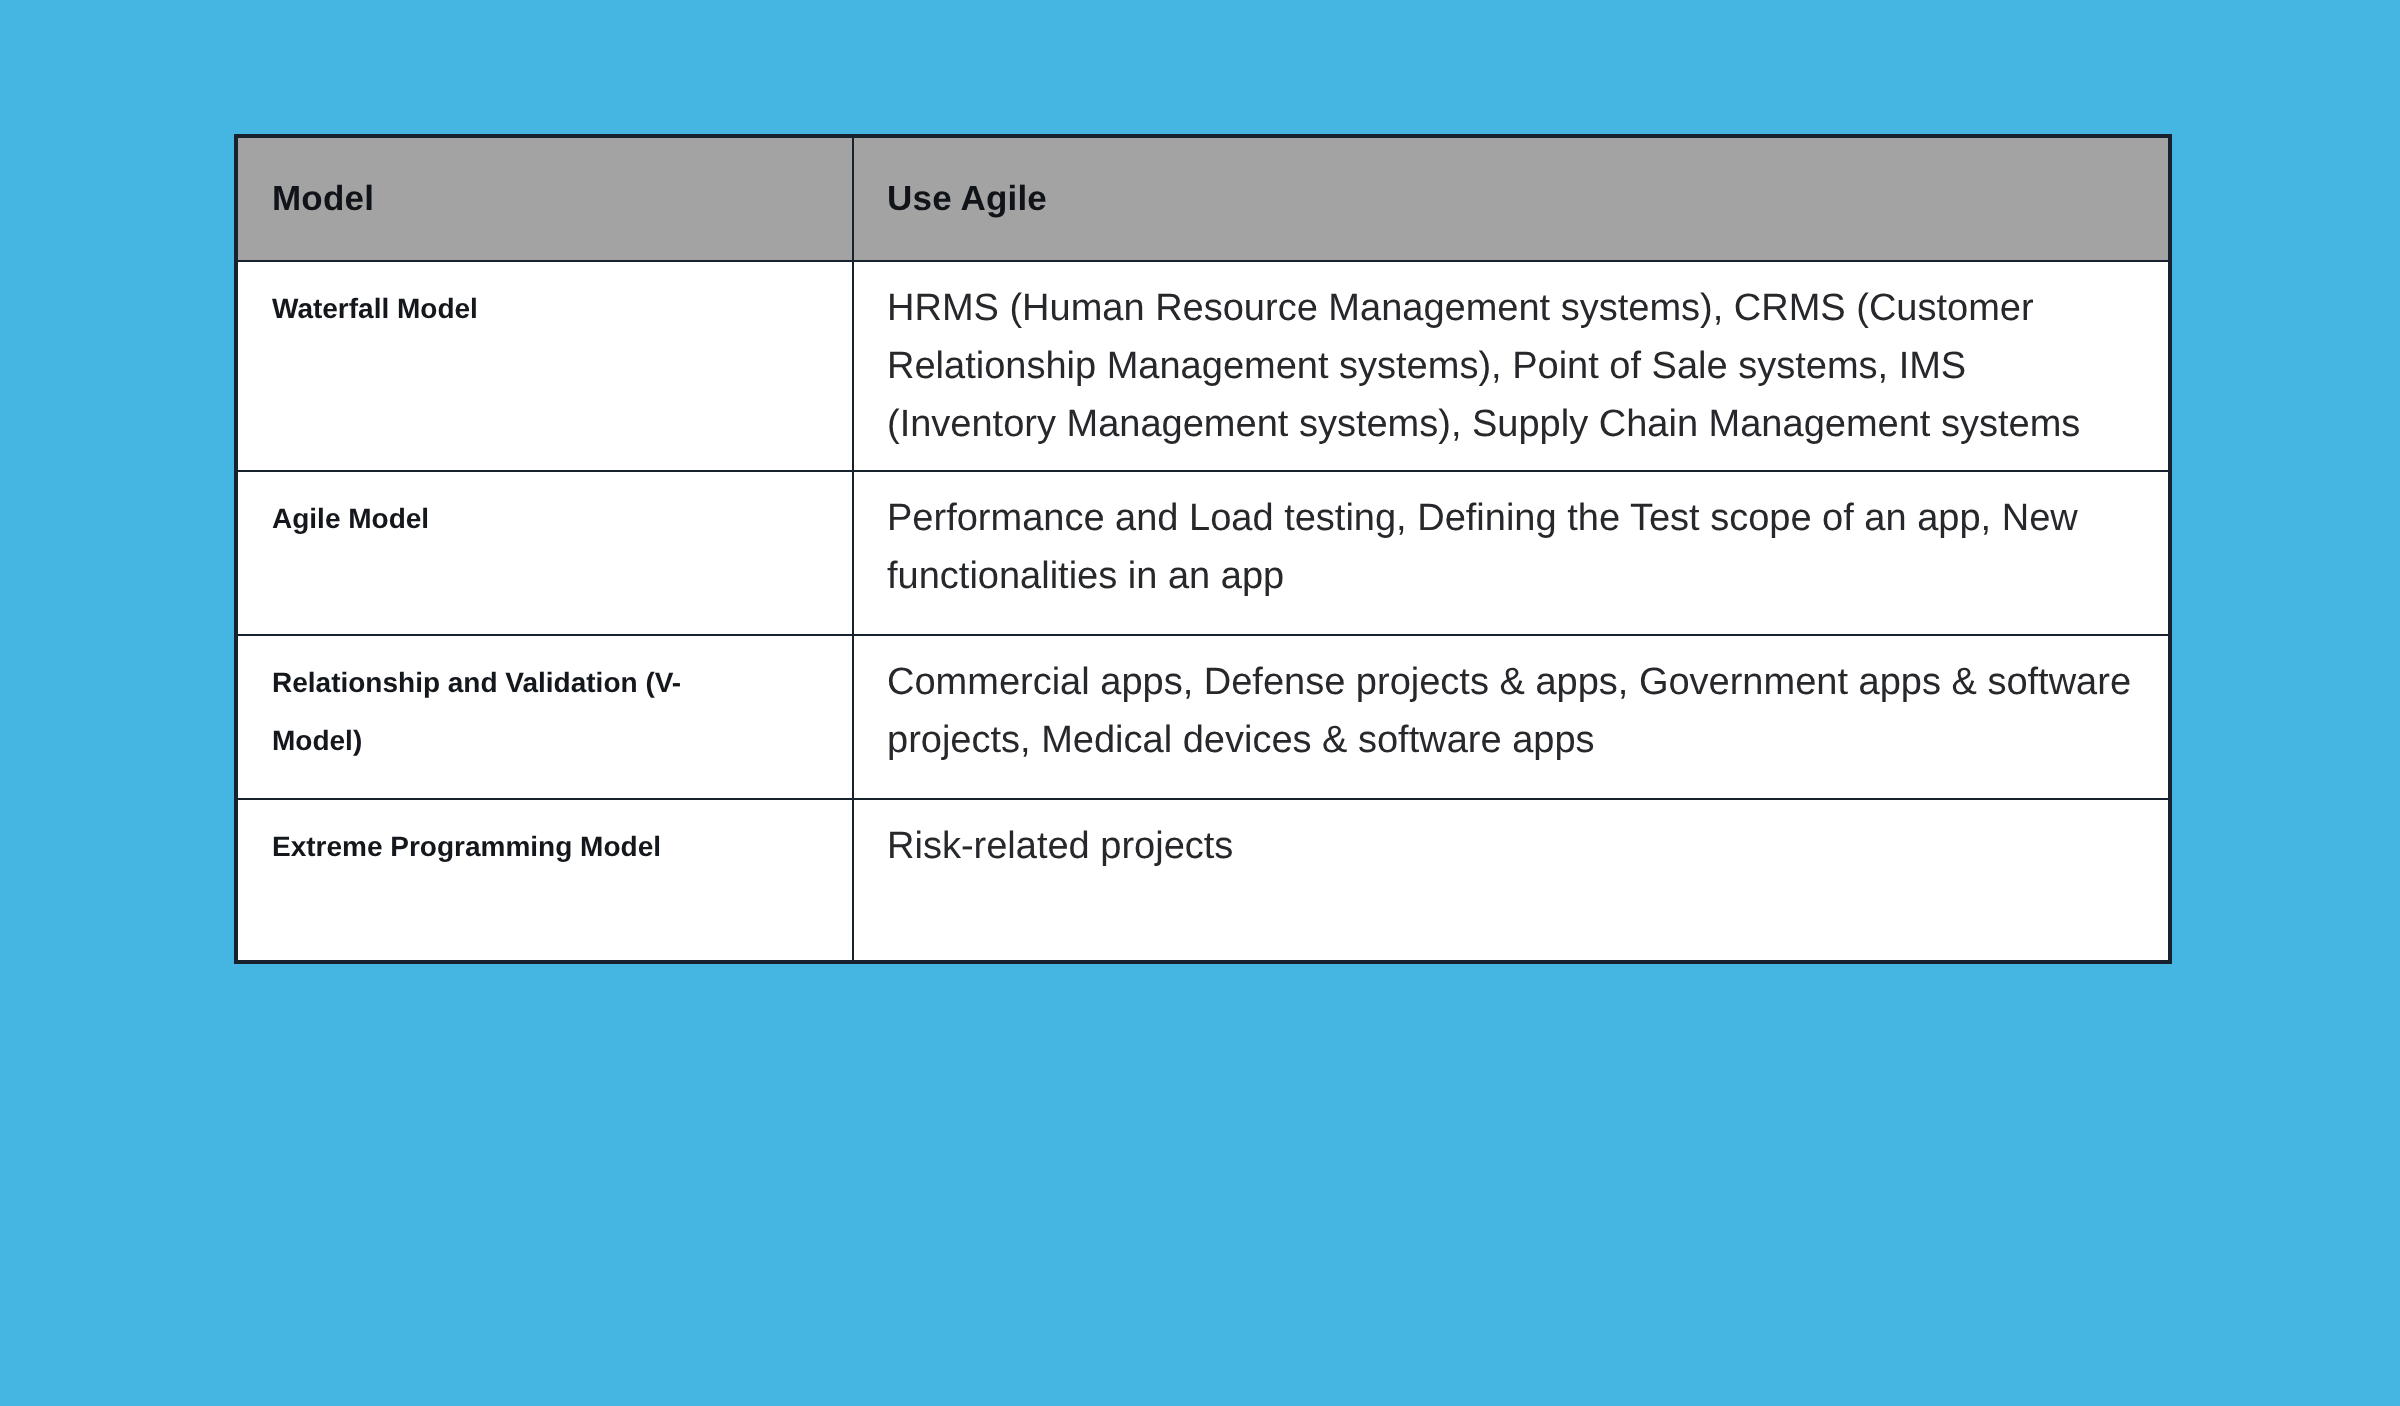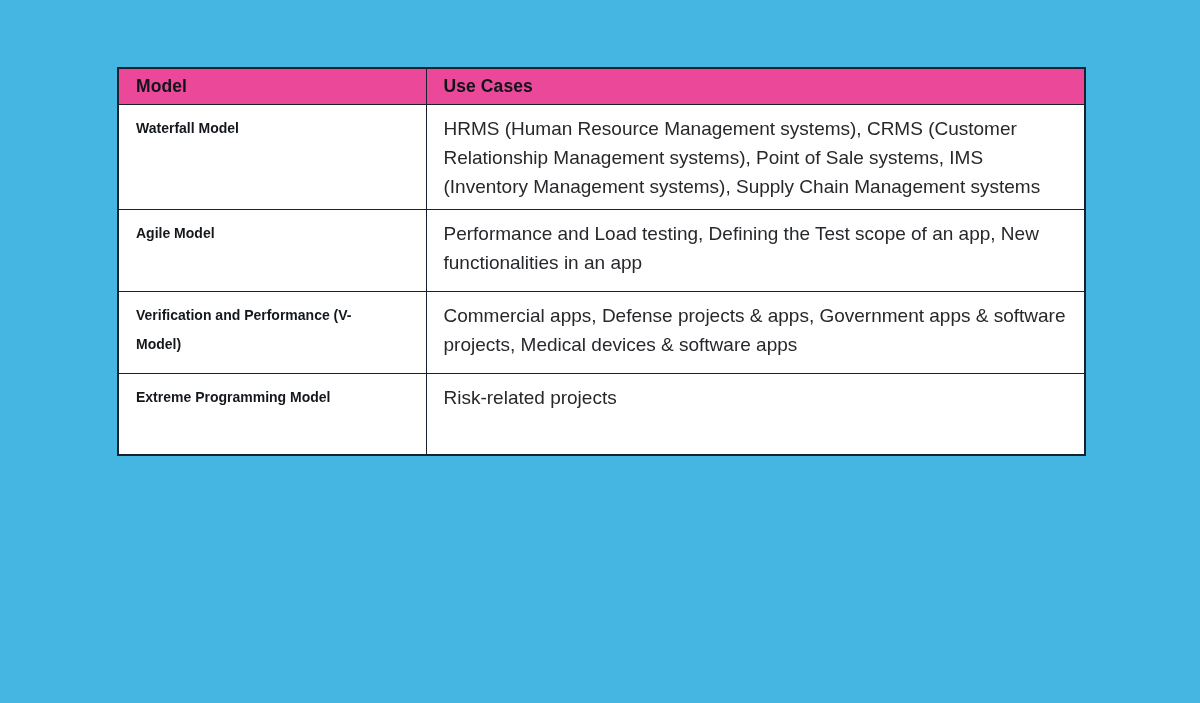--- a/index.html
+++ b/index.html
@@ -30,22 +30,22 @@
 
   table.models-table th,
   table.models-table td {
     border: 1px solid #18222e;
     vertical-align: top;
     box-sizing: border-box;
     text-align: left;
   }
   
   table.models-table thead th {
-    background: #ec4899;
-    height: 36px;
+    background: #a3a3a3;
+    height: 62px;
     vertical-align: middle;
     padding: 0 17px;
     font-size: 17.5px;
     font-weight: 700;
     color: #101419;
     letter-spacing: 0.1px;
   }
   
   table.models-table tbody td {
     padding: 9px 18px 8px 17px;
@@ -74,34 +74,34 @@
 
 <div class="table-wrap">
   <table class="models-table">
     <colgroup>
       <col class="col-model">
       <col class="col-usecases">
     </colgroup>
     <thead>
       <tr>
         <th>Model</th>
-        <th>Use Cases</th>
+        <th>Use Agile</th>
       </tr>
     </thead>
     <tbody>
       <tr class="row-tall">
         <td class="model-cell"><span class="model-text">Waterfall Model</span></td>
         <td class="usecase-cell">HRMS (Human Resource Management systems), CRMS (Customer Relationship Management systems), Point of Sale systems, IMS (Inventory Management systems), Supply Chain Management systems</td>
       </tr>
       <tr class="row-std">
         <td class="model-cell"><span class="model-text">Agile Model</span></td>
         <td class="usecase-cell">Performance and Load testing, Defining the Test scope of an app, New functionalities in an app</td>
       </tr>
       <tr class="row-std">
-        <td class="model-cell"><span class="model-text">Verification and Performance (V-Model)</span></td>
+        <td class="model-cell"><span class="model-text">Relationship and Validation (V-Model)</span></td>
         <td class="usecase-cell">Commercial apps, Defense projects &amp; apps, Government apps &amp; software projects, Medical devices &amp; software apps</td>
       </tr>
       <tr class="row-std">
         <td class="model-cell"><span class="model-text">Extreme Programming Model</span></td>
         <td class="usecase-cell">Risk-related projects</td>
       </tr>
     </tbody>
   </table>
 </div>
 

